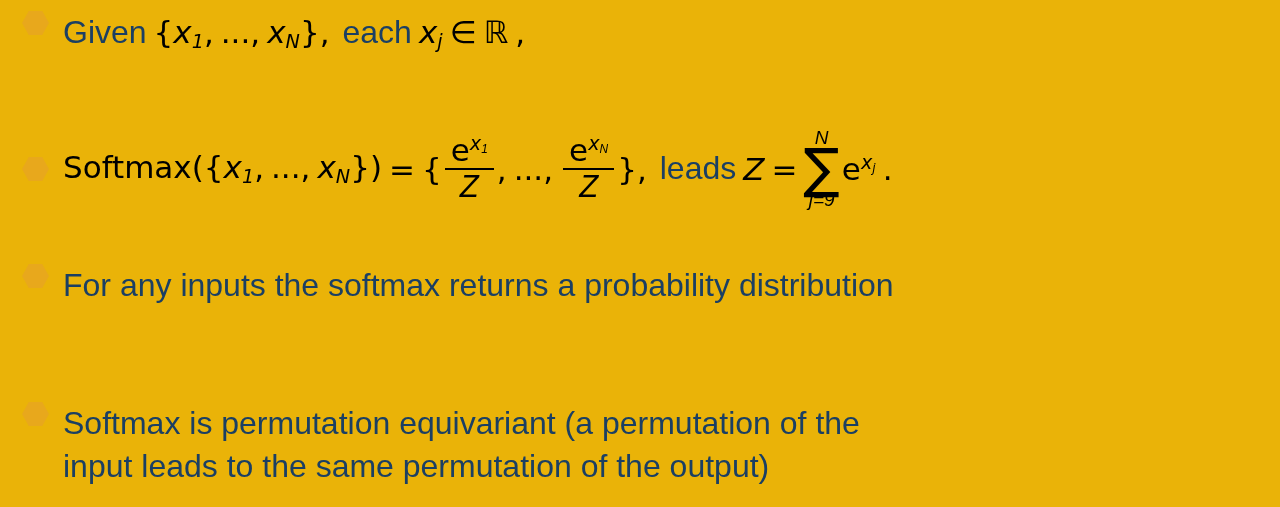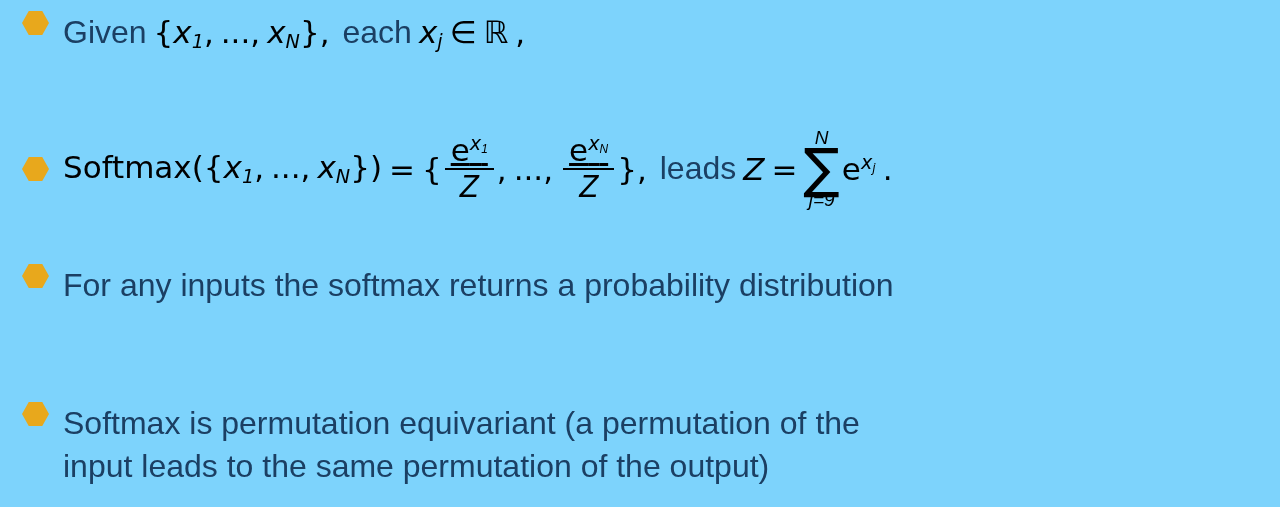--- a/index.html
+++ b/index.html
@@ -10,21 +10,21 @@
     width: 1280px;
     height: 507px;
     background: #ffffff;
     font-family: "Liberation Sans", sans-serif;
     overflow: hidden;
   }
   .slide {
     position: relative;
     width: 1280px;
     height: 507px;
-    background: #7dd3fc;
+    background: #eab308;
   }
 
   
   .bullet-row {
     position: absolute;
     display: flex;
     align-items: flex-start;
   }
   .hex {
     width: 27px;
@@ -95,21 +95,20 @@
     flex-direction: column;
     align-items: center;
     vertical-align: middle;
     margin: 0 3px;
     font-size: 31px;
     color: #000;
   }
   .frac .num {
     padding: 0 6px 1px 6px;
     line-height: 1.05;
-    text-decoration: underline;
   }
   .frac .bar {
     width: 100%;
     height: 2px;
     background: #000;
   }
   .frac .den {
     padding: 1px 6px 0 6px;
     line-height: 1.05;
     font-style: italic;

